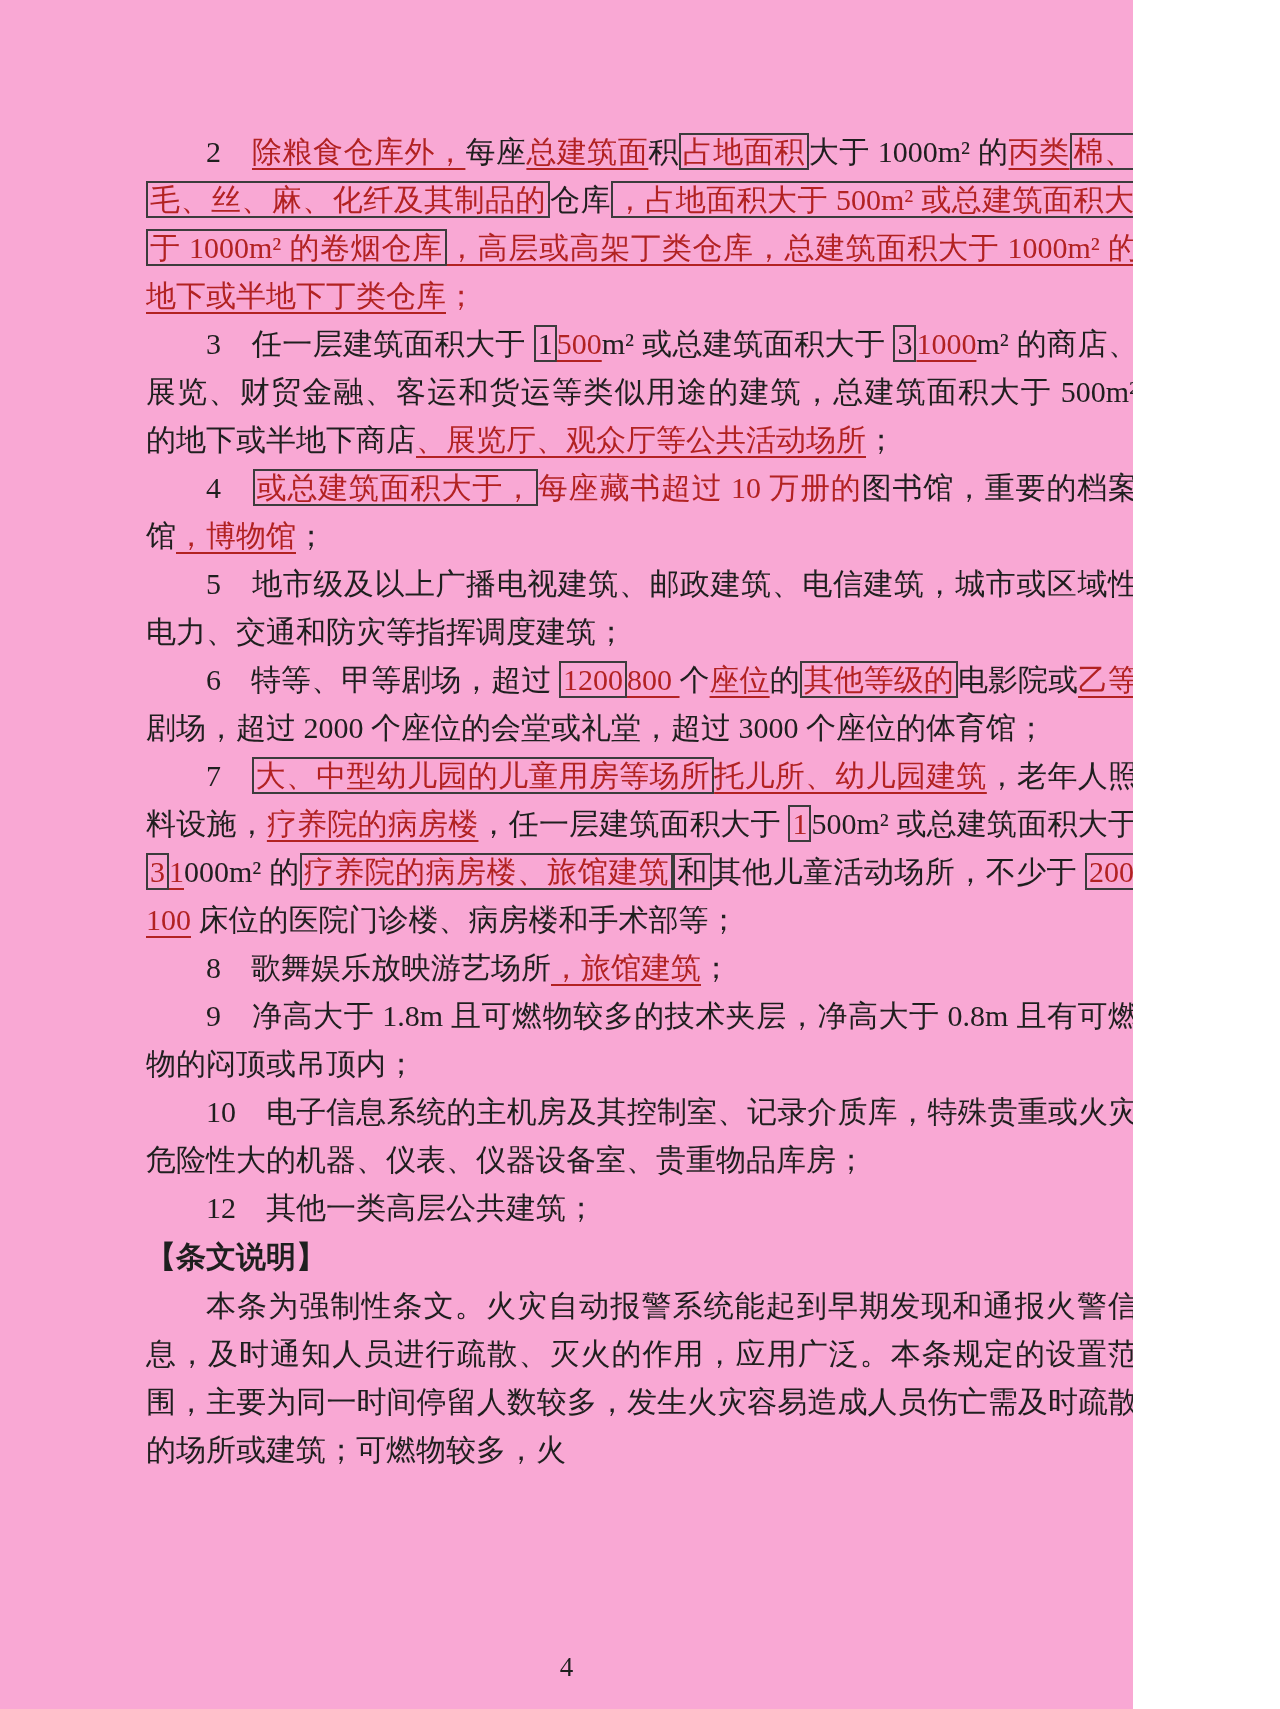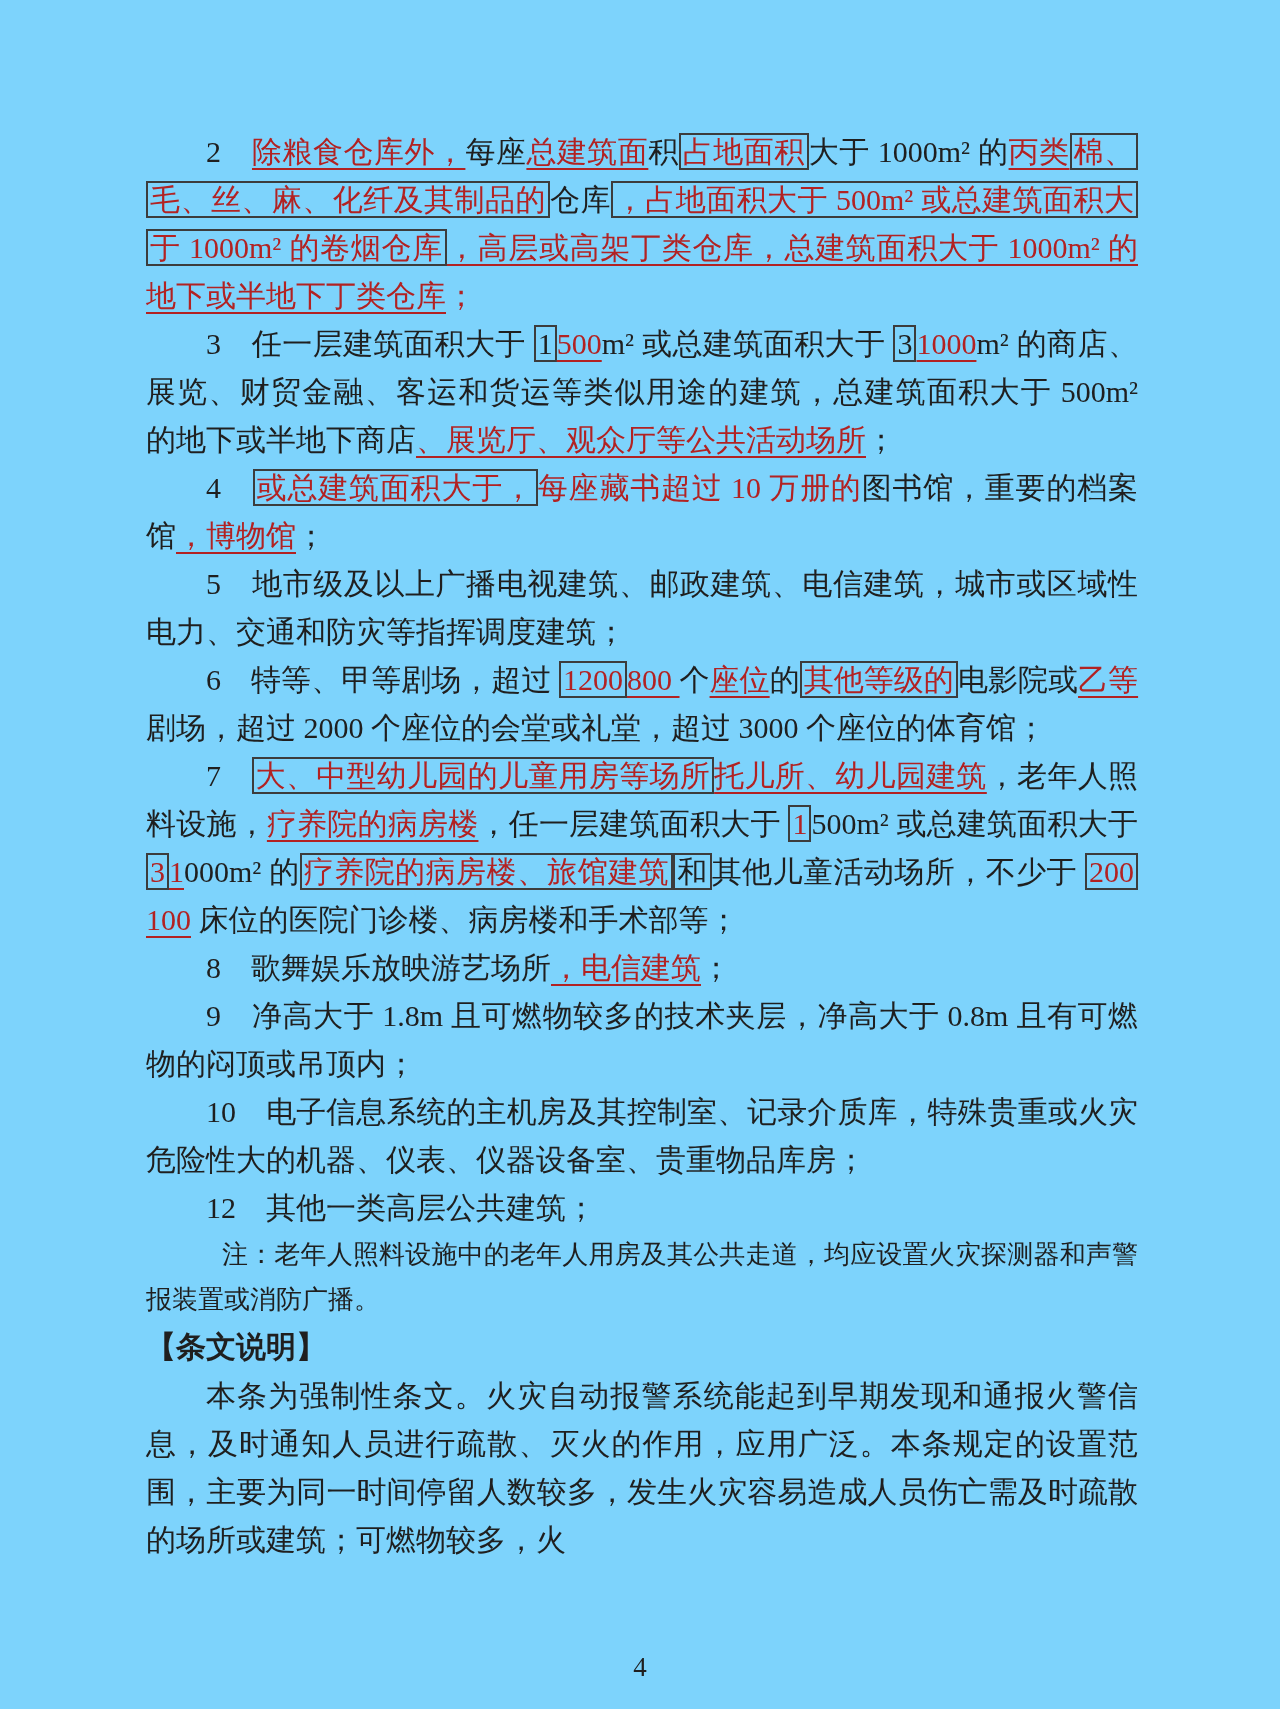--- a/index.html
+++ b/index.html
@@ -2,23 +2,23 @@
 <html lang="zh" style="--accent-red: #b22222;"><head>
 <meta charset="utf-8">
 <style>
   html, body {
     margin: 0; padding: 0;
     background: #ffffff;
     font-family: "Liberation Serif", "DejaVu Serif", serif;
   }
   .page {
     position: relative;
-    width: 1280px;
+    width: 1133px;
     height: 1709px;
-    background: #7dd3fc;
+    background: #f9a8d4;
     color: #1f1f1f;
     overflow: hidden;
   }
   .doc-body {
     position: absolute;
     left: 146px;
     top: 128px;
     width: 992px;
   }
   .para {
@@ -73,22 +73,21 @@
 <body>
 
 <div class="page">
   <div class="doc-body" id="doc-body">
       <p class="para body"><span>2　</span><span class="run-ins">除粮食仓库外，</span><span>每座</span><span class="run-ins">总建筑面</span><span>积</span><span class="run-del">占地面积</span><span>大于 1000m² 的</span><span class="run-ins">丙类</span><span class="run-del">棉、毛、丝、麻、化纤及其制品的</span><span>仓库</span><span class="run-del">，占地面积大于 500m² 或总建筑面积大于 1000m² 的卷烟仓库</span><span class="run-ins">，高层或高架丁类仓库，总建筑面积大于 1000m² 的地下或半地下丁类仓库</span><span class="run-red">；</span></p>
       <p class="para body"><span>3　任一层建筑面积大于 </span><span class="run-del run-del-black">1</span><span class="run-ins">500</span><span>m² 或总建筑面积大于 </span><span class="run-del run-del-black">3</span><span class="run-ins">1000</span><span>m² 的商店、展览、财贸金融、客运和货运等类似用途的建筑，总建筑面积大于 500m² 的地下或半地下商店</span><span class="run-ins">、展览厅、观众厅等公共活动场所</span><span>；</span></p>
       <p class="para body"><span>4　</span><span class="run-del">或总建筑面积大于，</span><span class="run-red">每座藏书超过 10 万册的</span><span>图书馆，重要的档案馆</span><span class="run-ins">，博物馆</span><span>；</span></p>
       <p class="para body"><span>5　地市级及以上广播电视建筑、邮政建筑、电信建筑，城市或区域性电力、交通和防灾等指挥调度建筑；</span></p>
       <p class="para body"><span>6　特等、甲等剧场，超过 </span><span class="run-del">1200</span><span class="run-ins">800 </span><span>个</span><span class="run-ins">座位</span><span>的</span><span class="run-del">其他等级的</span><span>电影院或</span><span class="run-ins">乙等</span><span>剧场，超过 2000 个座位的会堂或礼堂，超过 3000 个座位的体育馆；</span></p>
       <p class="para body"><span>7　</span><span class="run-del">大、中型幼儿园的儿童用房等场所</span><span class="run-ins">托儿所、幼儿园建筑</span><span>，老年人照料设施，</span><span class="run-ins">疗养院的病房楼</span><span>，任一层建筑面积大于 </span><span class="run-del">1</span><span>500m² 或总建筑面积大于 </span><span class="run-del">3</span><span class="run-ins">1</span><span>000m² 的</span><span class="run-del">疗养院的病房楼、旅馆建筑</span><span class="run-del run-del-black">和</span><span>其他儿童活动场所，不少于 </span><span class="run-del">200</span><span class="run-ins">100</span><span> 床位的医院门诊楼、病房楼和手术部等；</span></p>
-      <p class="para body"><span>8　歌舞娱乐放映游艺场所</span><span class="run-ins">，电信建筑</span><span>；</span></p>
+      <p class="para body"><span>8　歌舞娱乐放映游艺场所</span><span class="run-ins">，旅馆建筑</span><span>；</span></p>
       <p class="para body"><span>9　净高大于 1.8m 且可燃物较多的技术夹层，净高大于 0.8m 且有可燃物的闷顶或吊顶内；</span></p>
       <p class="para body"><span>10　电子信息系统的主机房及其控制室、记录介质库，特殊贵重或火灾危险性大的机器、仪表、仪器设备室、贵重物品库房；</span></p>
       <p class="para body"><span>12　其他一类高层公共建筑；</span></p>
-      <p class="para note"><span>注：老年人照料设施中的老年人用房及其公共走道，均应设置火灾探测器和声警报装置或消防广播。</span></p>
       <p class="para heading"><span>【条文说明】</span></p>
       <p class="para body"><span>本条为强制性条文。火灾自动报警系统能起到早期发现和通报火警信息，及时通知人员进行疏散、灭火的作用，应用广泛。本条规定的设置范围，主要为同一时间停留人数较多，发生火灾容易造成人员伤亡需及时疏散的场所或建筑；可燃物较多，火</span></p>
     </div>
   <div class="page-footer">4</div>
 </div>
 
 </body></html>

